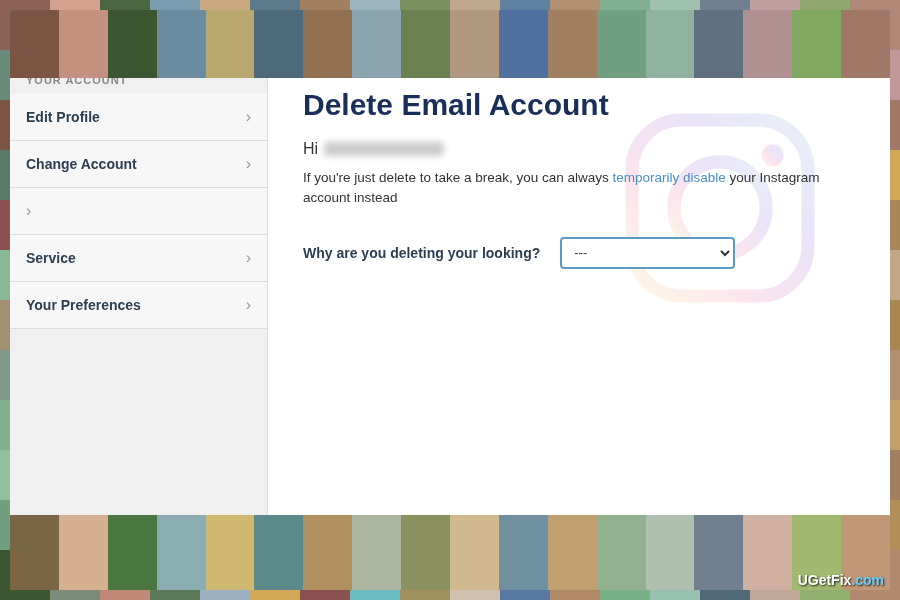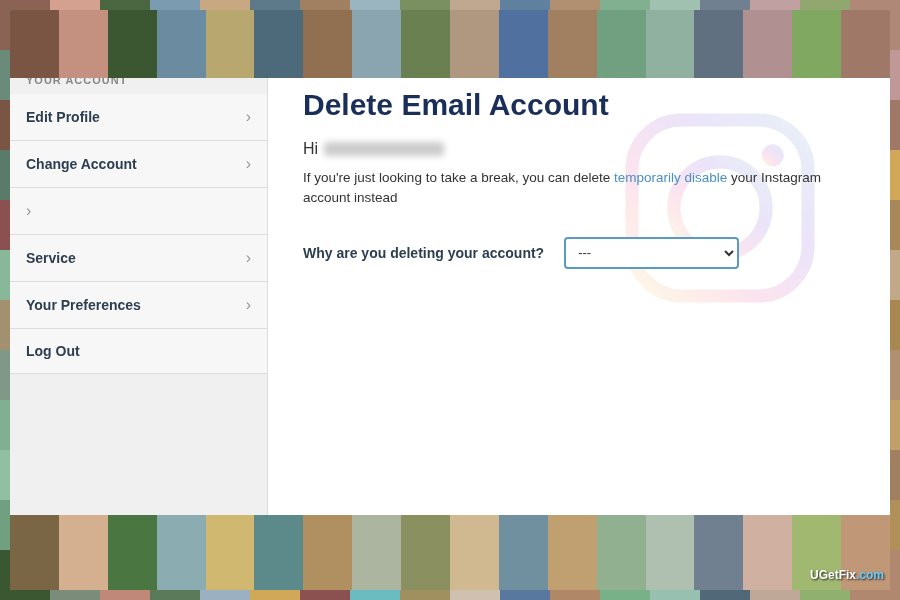--- a/index.html
+++ b/index.html
@@ -234,23 +234,23 @@
       font-size: 13px;
       color: #333;
       padding: 0 8px;
       cursor: pointer;
       appearance: auto;
     }
 
     
     .ugetfix {
       position: absolute;
-      bottom: 18px;
+      bottom: 12px;
       right: 16px;
-      font-size: 12px;
+      font-size: 14px;
       font-weight: 700;
       color: white;
       z-index: 10;
       text-shadow: 1px 1px 2px rgba(0,0,0,0.8);
     }
     .ugetfix span { color: #66ccff; }
   </style>
 </head>
 <body>
 
@@ -527,23 +527,20 @@
         <span class="sidebar-chevron">›</span>
       </div>
       <div class="sidebar-item">
         <span class="sidebar-item-label">Service</span>
         <span class="sidebar-chevron">›</span>
       </div>
       <div class="sidebar-item">
         <span class="sidebar-item-label">Your Preferences</span>
         <span class="sidebar-chevron">›</span>
       </div>
-      <div class="sidebar-item">
-        <span class="sidebar-item-label">Log Out</span>
-      </div>
     </div>
 
     <div class="main-content">
 
       <svg class="insta-watermark" viewBox="0 0 200 200" xmlns="http://www.w3.org/2000/svg">
         <rect x="20" y="20" width="160" height="160" rx="45" ry="45" fill="none" stroke="url(#igGrad)" stroke-width="12"></rect>
         <circle cx="100" cy="100" r="42" fill="none" stroke="url(#igGrad)" stroke-width="12"></circle>
         <circle cx="148" cy="52" r="10" fill="url(#igGrad)"></circle>
         <defs>
           <linearGradient id="igGrad" x1="0%" y1="100%" x2="100%" y2="0%">
@@ -559,25 +556,25 @@
         <h1 class="page-title">Delete Email Account</h1>
 
         <div class="greeting-row">
           <span>Hi</span>
           <span class="greeting-blur"></span>
         </div>
 
 
 
         <p class="content-text">
-          <span>If you're just looking to take a break, you can delete </span><a class="link-blue" href="#">temporarily disable</a><span> your Instagram account instead</span>
+          <span>If you're just delete to take a break, you can always </span><a class="link-blue" href="#">temporarily disable</a><span> your Instagram account instead</span>
         </p>
 
         <div class="delete-reason-row">
-          <label class="delete-reason-label">Why are you deleting your account?</label>
+          <label class="delete-reason-label">Why are you deleting your looking?</label>
           <select class="delete-reason-select">
             <option value="">---</option>
             <option value="privacy">Privacy concerns</option>
             <option value="too_busy">Too busy/too distracting</option>
             <option value="dont_use">I don't find Instagram useful</option>
             <option value="other">Other</option>
           </select>
         </div>
       </div>
 

